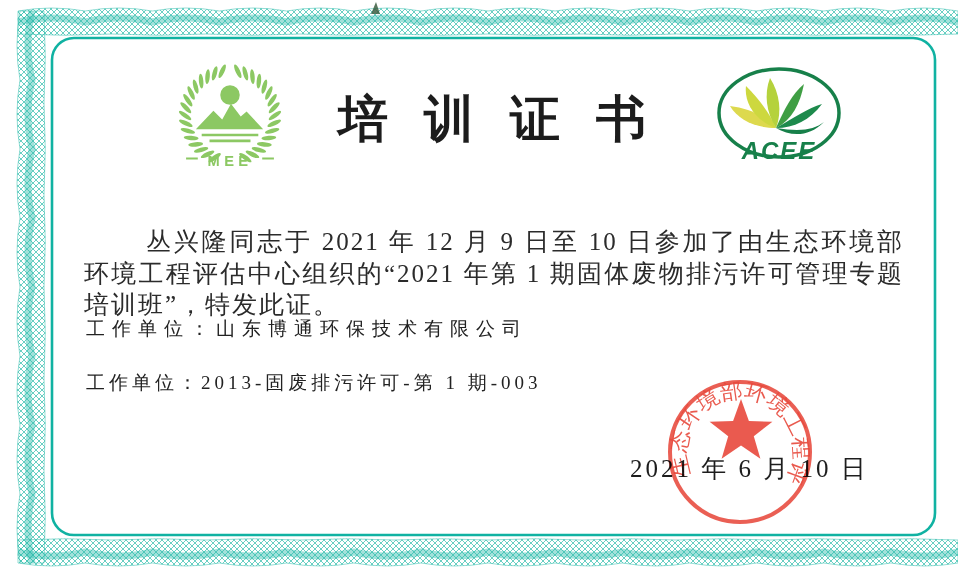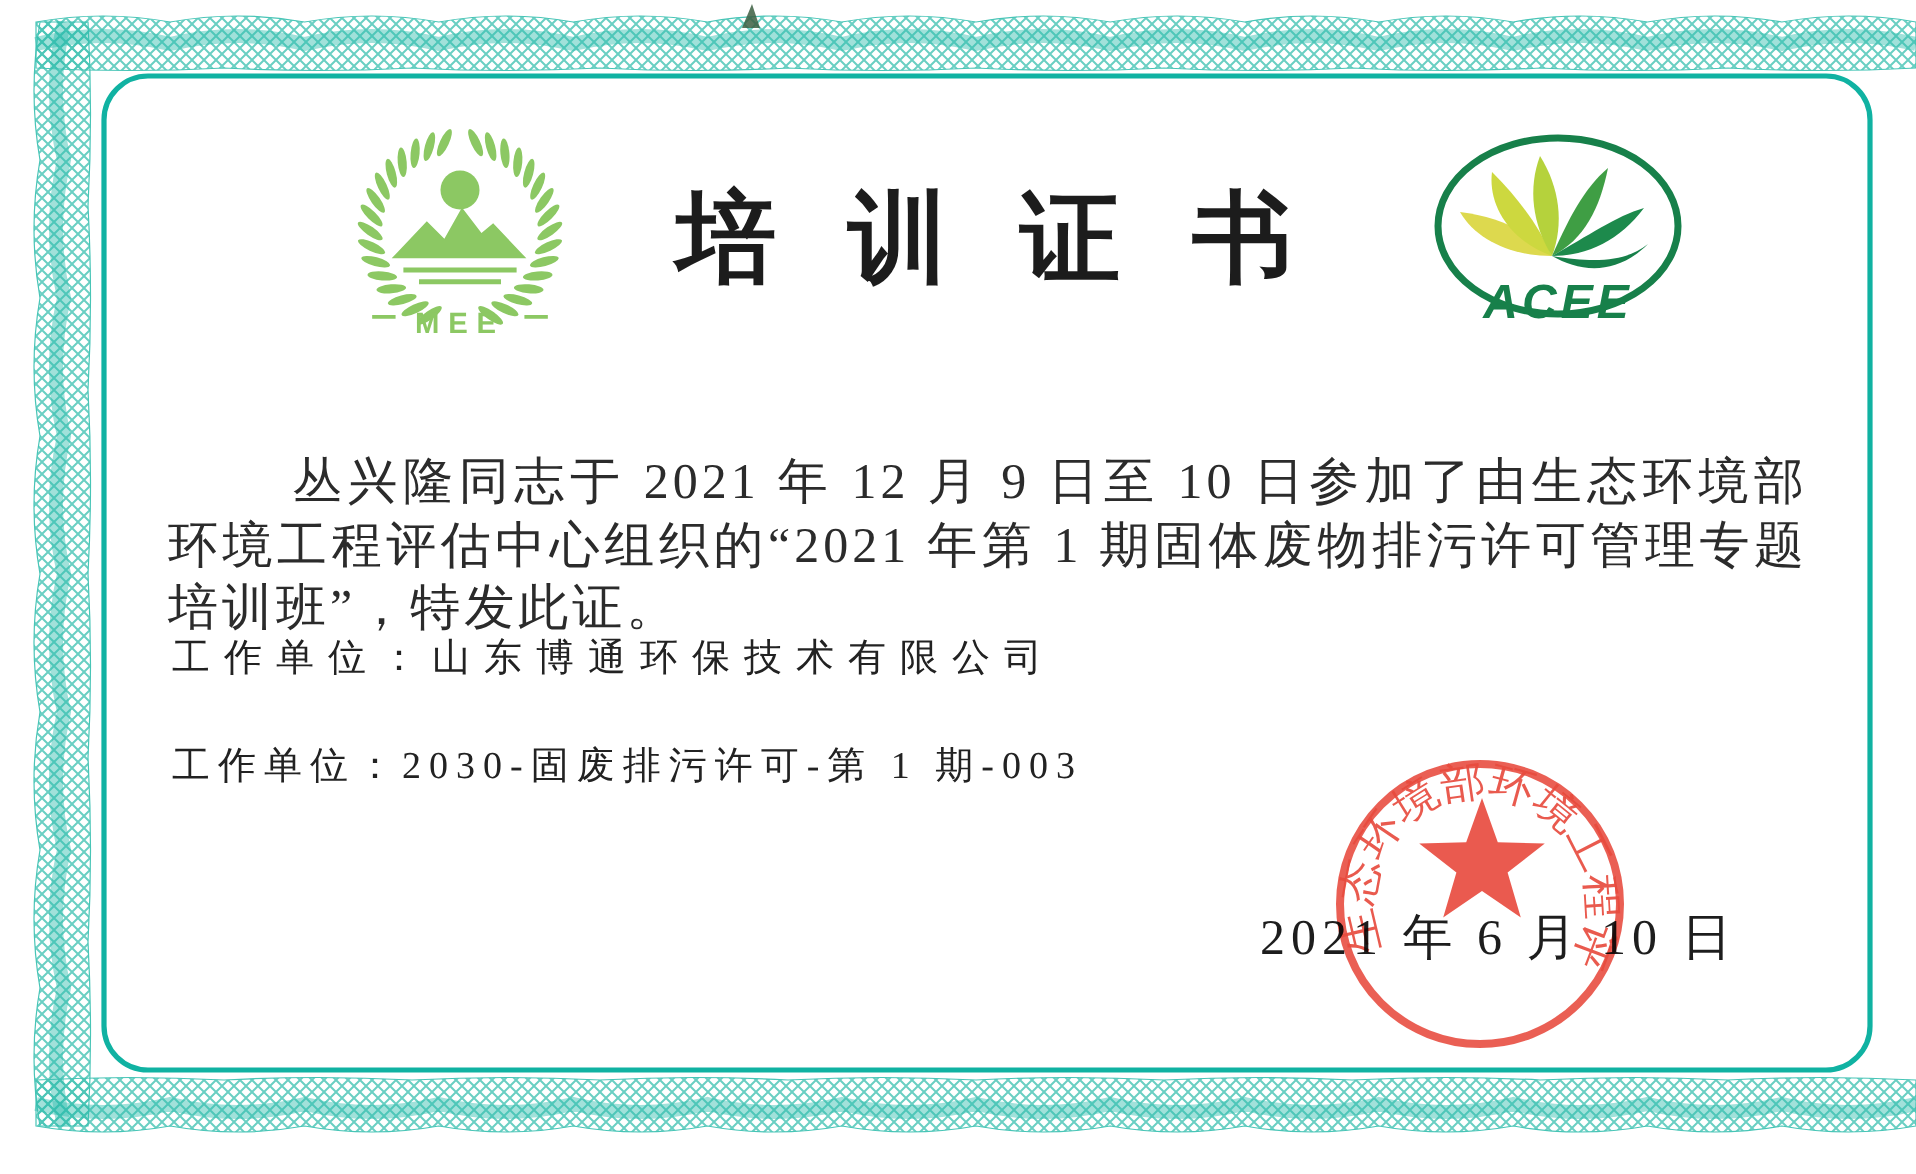--- a/index.html
+++ b/index.html
@@ -100,21 +100,21 @@
     <text x="75" y="101" text-anchor="middle" font-size="24" font-weight="bold" font-style="italic" letter-spacing="2" fill="#17804a" font-family="Liberation Sans, sans-serif">ACEE</text>
   </svg>
 
   <div class="abs body-text">丛兴隆同志于 2021 年 12 月 9 日至 10 日参加了由生态环境部环境工程评估中心组织的“2021 年第 1 期固体废物排污许可管理专题培训班”，特发此证。</div>
 
   <div class="abs line-row work-row">
     <span>工作单位：</span><span>山东博通环保技术有限公司</span>
   </div>
 
   <div class="abs line-row cert-row">
-    <span>工作单位：</span><span>2030-固废排污许可-第 1 期-003</span>
+    <span>工作单位：</span><span>2013-固废排污许可-第 1 期-003</span>
   </div>
 
   <div class="abs date-row">2021 年 6 月 10 日</div>
 
   <svg id="stamp-svg" class="abs" viewBox="0 0 222 222" xmlns="http://www.w3.org/2000/svg">
     <defs>
       <path id="sealArc" d="M61.1 134.8 A54 54 0 1 1 158.9 134.8" fill="none"></path>
     </defs>
     <circle cx="110" cy="112" r="70" fill="none" stroke="#e5392b" stroke-width="4" opacity="0.88"></circle>
     <polygon fill="#e5392b" opacity="0.9" points="111,59 118.9,81.1 142.4,81.8 123.8,96.2 130.4,118.7 111,105.5 91.6,118.7 98.2,96.2 79.6,81.8 103.1,81.1"></polygon>

